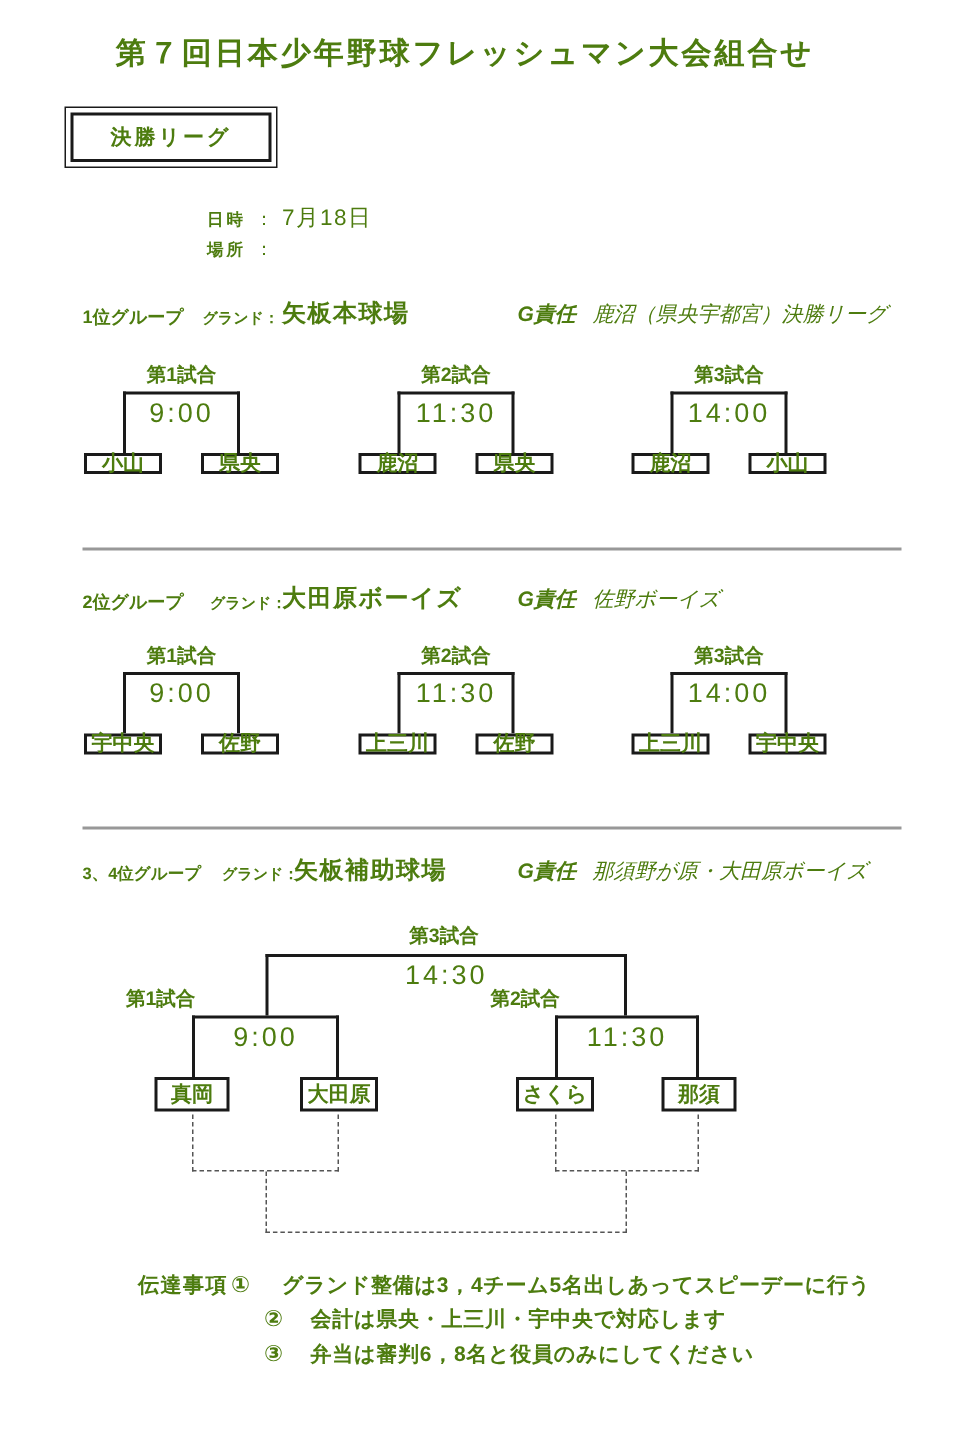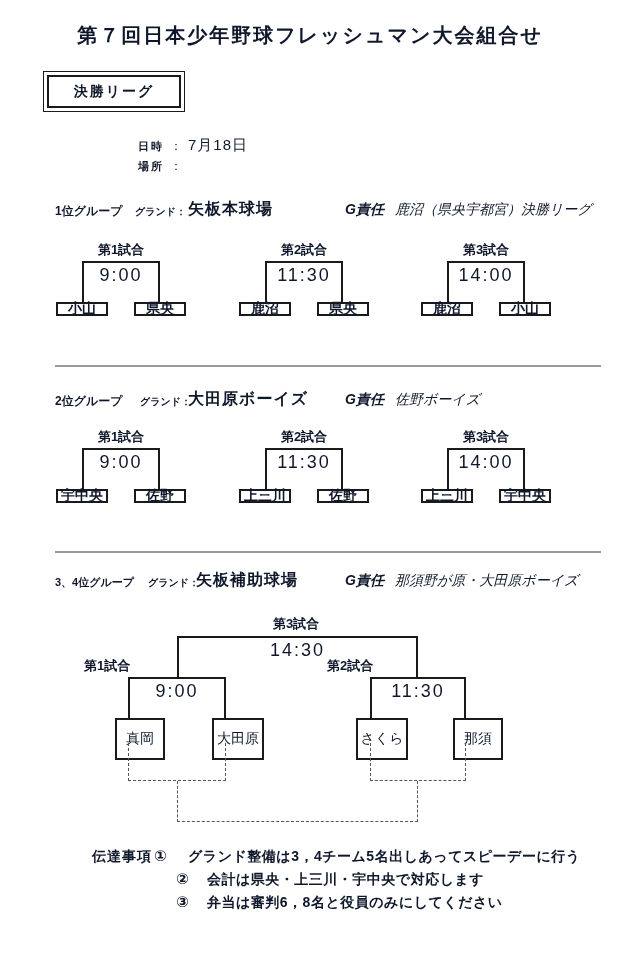--- a/index.html
+++ b/index.html
@@ -1,18 +1,18 @@
 <!DOCTYPE html>
 <html><head>
 <meta charset="utf-8">
 <style>
   html,body{margin:0;padding:0;background:#fff;}
   .page{
     position:relative;width:640px;height:959px;background:#ffffff;
-    font-family:"Liberation Sans","DejaVu Sans",sans-serif;color:#0f172a;
+    font-family:"Liberation Sans","DejaVu Sans",sans-serif;color:#4d7c0f;
     overflow:hidden;
   }
   .title{
     position:absolute;top:22px;left:0;width:620px;text-align:center;
     font-size:20px;font-weight:bold;letter-spacing:2px;
   }
   .league-box{
     position:absolute;left:43px;top:71px;width:142px;height:41px;
     box-sizing:border-box;border:1.5px solid #1a1a1a;padding:3px;
   }
@@ -52,23 +52,23 @@
     width:52px;height:14px;box-sizing:border-box;border:2px solid #1a1a1a;
     display:flex;align-items:center;justify-content:center;
     font-size:14px;font-weight:bold;background:#fff;
   }
   .blabel{position:absolute;font-size:13px;font-weight:bold;white-space:nowrap;}
   .conn{
     position:absolute;box-sizing:border-box;
     border:2px solid #1a1a1a;border-bottom:none;text-align:center;
   }
   .tbox{
-    position:absolute;height:42px;box-sizing:border-box;border:2px solid #1a1a1a;
+    position:absolute;height:23px;box-sizing:border-box;border:2px solid #1a1a1a;
     display:flex;align-items:center;justify-content:center;
-    font-size:14px;font-weight:normal;background:#fff;margin-left:12px;
+    font-size:14px;font-weight:bold;background:#fff;
   }
   .dash-u{
     position:absolute;box-sizing:border-box;
     border:1px dashed #555;border-top:none;
   }
   .notes span{position:absolute;white-space:nowrap;}
   .note-head{font-size:14px;font-weight:bold;letter-spacing:1px;}
   .note-num{font-size:15px;font-weight:600;}
   .note-text{font-size:14px;font-weight:600;letter-spacing:0.5px;}
 </style>

